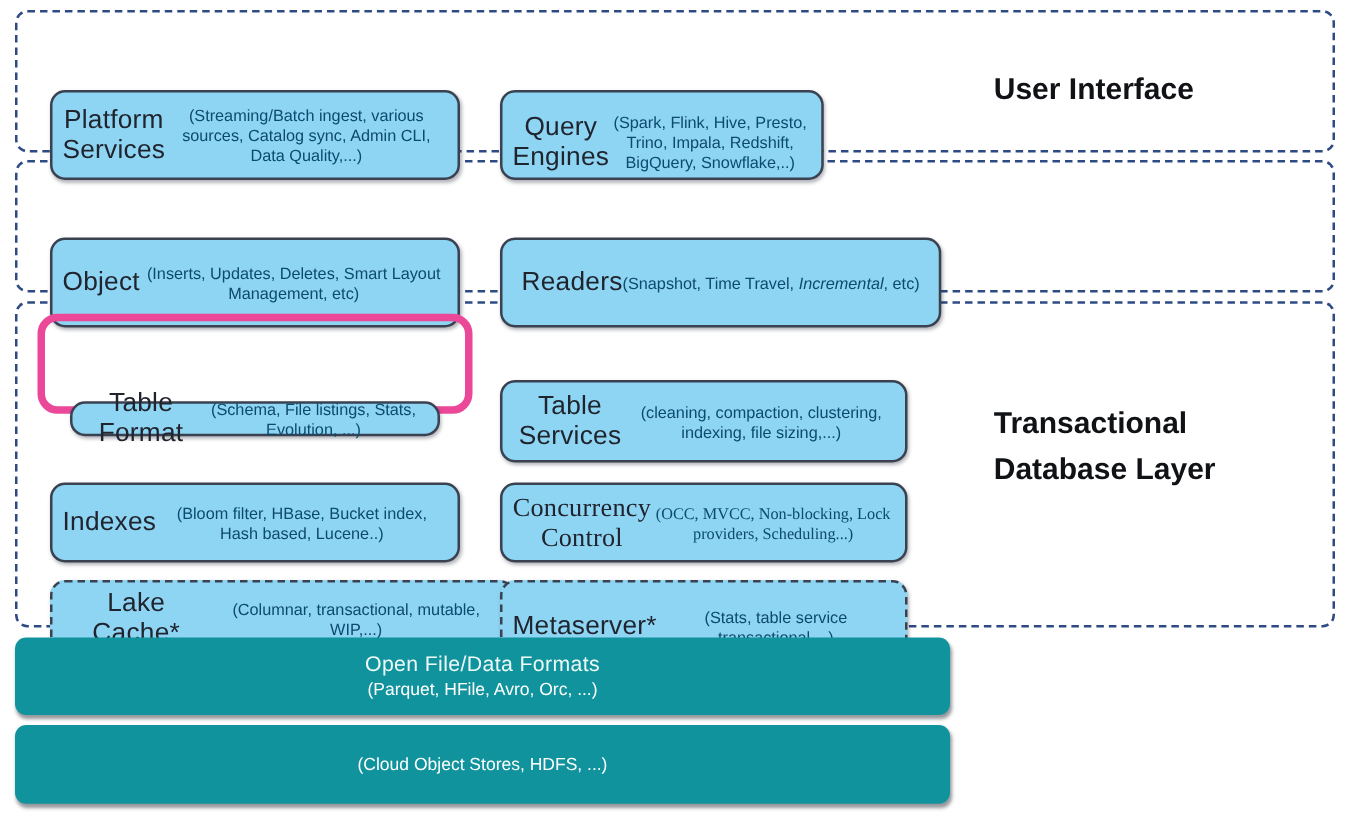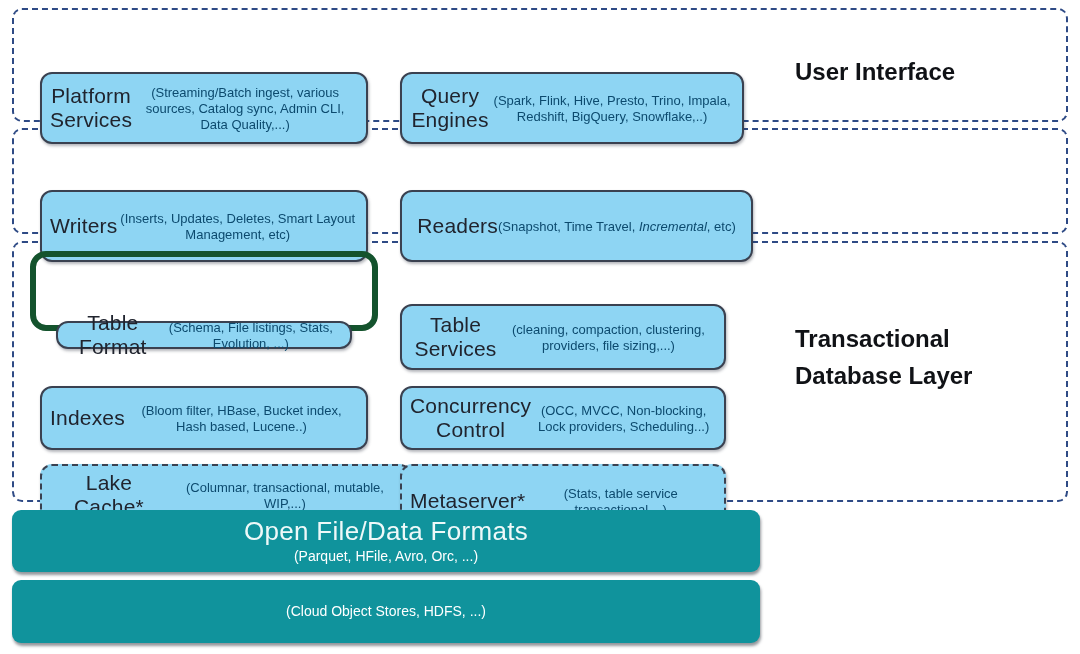--- a/index.html
+++ b/index.html
@@ -52,41 +52,41 @@
   .box-sub {
     font-size: 13px;
     color: #0c4a6e;
     line-height: 1.22;
     margin-top: 2px;
   }
   .box-sub .ital { font-style: italic; }
 
   
   .pos-platform { left: 40px;  top: 28px;  width: 328px; height: 72px; }
-  .pos-query    { left: 400px; top: 28px;  width: 344px; height: 72px; }
+  .pos-query    { left: 400px; top: 28px;  width: 259px; height: 72px; align-items: flex-end; }
   
   .pos-writers  { left: 40px;  top: 146px; width: 328px; height: 72px; }
   .pos-readers  { left: 400px; top: 146px; width: 353px; height: 72px; }
   
   .pos-tableservices { left: 400px; top: 260px; width: 326px; height: 66px; }
   
   .pos-indexes     { left: 40px;  top: 342px; width: 328px; height: 64px; }
-  .pos-concurrency { left: 400px; top: 342px; width: 326px; height: 64px; }
+  .pos-concurrency { left: 400px; top: 342px; width: 326px; height: 64px; font-family: Liberation Serif, serif; }
   
   .pos-lakecache  { left: 40px;  top: 420px; width: 372px; height: 62px; }
   .pos-metaserver { left: 400px; top: 420px; width: 326px; height: 74px; }
 
   
   .highlight-ring {
     position: absolute;
     left: 30px;
     top: 251px;
     width: 348px;
     height: 80px;
-    border: 6px solid #14532d;
+    border: 6px solid #ec4899;
     border-radius: 16px;
     padding: 20px;
   }
   .highlight-ring .box {
     position: relative;
     left: 0; top: 0;
     width: 100%;
     height: 100%;
   }
 
@@ -114,21 +114,21 @@
     flex-direction: column;
     justify-content: center;
     align-items: center;
     text-align: center;
     box-shadow: 1px 3px 3px rgba(60,65,75,0.55);
   }
   .bar-formats { top: 510px; height: 62px; }
   .bar-storage { top: 580px; height: 63px; }
 
   .bar-title {
-    font-size: 26px;
+    font-size: 17px;
     color: #eef9f9;
     letter-spacing: 0.3px;
     line-height: 1.2;
   }
   .bar-sub {
     font-size: 14px;
     color: #ffffff;
     line-height: 1.25;
     margin-top: 1px;
   }
@@ -146,37 +146,37 @@
     <div class="box-title">Platform Services</div>
     <div class="box-sub">(Streaming/Batch ingest, various sources, Catalog sync, Admin CLI, Data Quality,...)</div>
   </div>
   <div class="box pos-query">
     <div class="box-title">Query Engines</div>
     <div class="box-sub">(Spark, Flink, Hive, Presto, Trino, Impala, Redshift, BigQuery, Snowflake,..)</div>
   </div>
   <div class="layer-label label-ui">User Interface</div>
 
   <div class="box pos-writers">
-    <div class="box-title">Writers</div>
+    <div class="box-title">Object</div>
     <div class="box-sub">(Inserts, Updates, Deletes, Smart Layout Management, etc)</div>
   </div>
   <div class="box pos-readers">
     <div class="box-title">Readers</div>
     <div class="box-sub"><span>(Snapshot, Time Travel, </span><span class="ital">Incremental</span><span>, etc)</span></div>
   </div>
 
   <div class="highlight-ring">
     <div class="box">
       <div class="box-title">Table Format</div>
       <div class="box-sub">(Schema, File listings, Stats, Evolution, ...)</div>
     </div>
   </div>
   <div class="box pos-tableservices">
     <div class="box-title">Table Services</div>
-    <div class="box-sub">(cleaning, compaction, clustering, providers, file sizing,...)</div>
+    <div class="box-sub">(cleaning, compaction, clustering, indexing, file sizing,...)</div>
   </div>
 
   <div class="box pos-indexes">
     <div class="box-title">Indexes</div>
     <div class="box-sub">(Bloom filter, HBase, Bucket index, Hash based, Lucene..)</div>
   </div>
   <div class="box pos-concurrency">
     <div class="box-title">Concurrency Control</div>
     <div class="box-sub">(OCC, MVCC, Non-blocking, Lock providers, Scheduling...)</div>
   </div>

